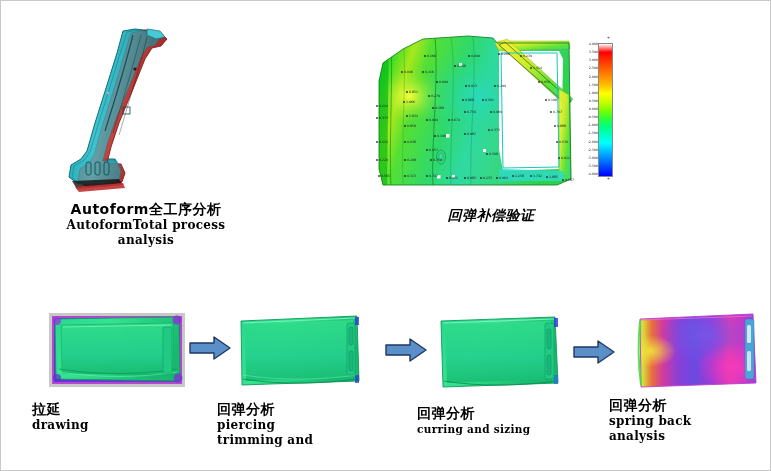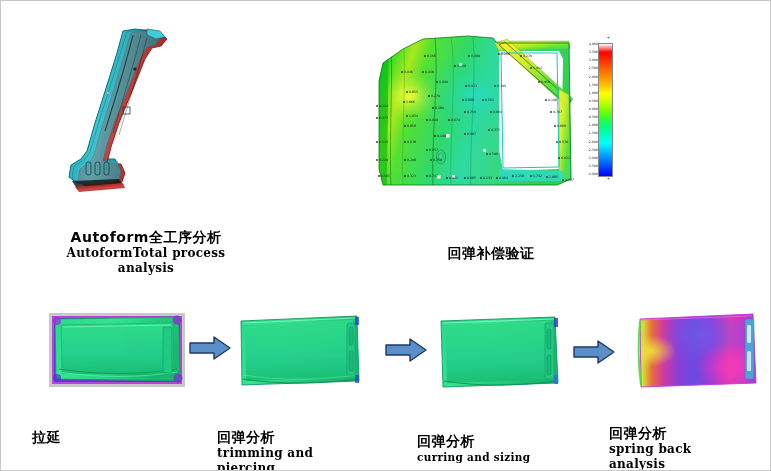--- a/index.html
+++ b/index.html
@@ -5,21 +5,21 @@
   html,body{margin:0;padding:0;background:#ffffff;}
   body{
     width:771px;height:471px;position:relative;overflow:hidden;
     font-family:"Liberation Serif", serif;
     border:1px solid #c8c8c8;
     box-sizing:border-box;
   }
   .slide{position:absolute;inset:0;}
 
   
-  .caption{position:absolute;text-align:center;color:#000;margin-top:28px;}
+  .caption{position:absolute;text-align:center;color:#000;}
   .cap-cn{font-family:"DejaVu Sans", sans-serif;font-weight:bold;font-size:14px;line-height:17px;letter-spacing:.5px;}
   .cap-en{font-family:"DejaVu Serif", serif;font-weight:bold;font-size:12px;line-height:15px;letter-spacing:.3px;}
   .cap-en.sm{font-size:10.5px;line-height:14px;}
 
   
   #pillar{position:absolute;left:60px;top:18px;width:130px;height:180px;}
 
   
   #contour{position:absolute;left:372px;top:28px;width:200px;height:160px;}
   .lbl{
@@ -265,21 +265,21 @@
         <div class="tk" style="top: 91.375px;">-1.500</div>
         <div class="tk" style="top: 99.5px;">-2.000</div>
         <div class="tk" style="top: 107.625px;">-2.500</div>
         <div class="tk" style="top: 115.75px;">-3.000</div>
         <div class="tk" style="top: 123.875px;">-3.500</div>
         <div class="tk" style="top: 132px;">-4.000</div>
       </div>
     <div class="cap-bot" style="top:139px;">+</div>
   </div>
 
-  <div class="caption" style="left:395px;top:216px;width:190px;">
+  <div class="caption" style="left:395px;top:206px;width:190px;font-style:italic;">
     <div class="cap-cn">回弹补偿验证</div>
   </div>
 
   <div class="part" style="left:46px;top:308px;width:140px;height:82px;">
     <svg viewBox="0 0 140 82" width="140" height="82">
       <defs>
         <linearGradient id="grnA" x1="0" y1="0" x2="1" y2="0.4">
           <stop offset="0%" stop-color="#27d98e"></stop>
           <stop offset="40%" stop-color="#35e38f"></stop>
           <stop offset="100%" stop-color="#17b96f"></stop>
@@ -308,20 +308,21 @@
       <rect x="116" y="18" width="9" height="46" rx="2" fill="#22c983" stroke="#0e9a5e" stroke-width="0.6"></rect>
 
       <circle cx="10" cy="12" r="4" fill="#9b30e0" opacity="0.75"></circle>
       <circle cx="130" cy="11" r="4.5" fill="#8e2fd6" opacity="0.8"></circle>
       <circle cx="10" cy="69" r="4" fill="#5a2fd6" opacity="0.7"></circle>
       <circle cx="131" cy="69" r="4.5" fill="#7a2fd6" opacity="0.75"></circle>
     </svg>
   </div>
   <div class="step-cap caption" style="left:31px;top:400px;">
     <div class="cap-cn">拉延</div>
+    <div class="cap-en">drawing</div>
   </div>
 
   <div class="arrow" style="left:188px;top:334px;">
     <svg viewBox="0 0 42 26" width="42" height="26">
       <path d="M1,8 L25,8 L25,2 L41,13 L25,24 L25,18 L1,18 Z" fill="#5b8fc9" stroke="#1f3864" stroke-width="1.4" stroke-linejoin="round"></path>
     </svg>
   </div>
 
   <div class="part" style="left:236px;top:312px;width:130px;height:76px;">
     <svg viewBox="0 0 130 76" width="130" height="76">
@@ -332,22 +333,22 @@
       <path d="M6,62 C44,68 84,67 120,62" stroke="#6df0b8" stroke-width="0.8" fill="none" opacity="0.6"></path>
       <rect x="110" y="10" width="8" height="52" rx="2" fill="#22c983" stroke="#0e9a5e" stroke-width="0.6"></rect>
       <rect x="112" y="14" width="4" height="18" rx="1.5" fill="#1ab77a" stroke="#0b8350" stroke-width="0.4"></rect>
       <rect x="112" y="38" width="4" height="20" rx="1.5" fill="#1ab77a" stroke="#0b8350" stroke-width="0.4"></rect>
       <rect x="118" y="4" width="4" height="8" fill="#2a3fd6" opacity="0.8"></rect>
       <rect x="118" y="62" width="4" height="8" fill="#2a3fd6" opacity="0.75"></rect>
     </svg>
   </div>
   <div class="step-cap caption" style="left:216px;top:400px;">
     <div class="cap-cn">回弹分析</div>
+    <div class="cap-en">piercing</div>
     <div class="cap-en">trimming and</div>
-    <div class="cap-en">piercing</div>
   </div>
 
   <div class="arrow" style="left:384px;top:336px;">
     <svg viewBox="0 0 42 26" width="42" height="26">
       <path d="M1,8 L25,8 L25,2 L41,13 L25,24 L25,18 L1,18 Z" fill="#5b8fc9" stroke="#1f3864" stroke-width="1.4" stroke-linejoin="round"></path>
     </svg>
   </div>
 
   <div class="part" style="left:436px;top:312px;width:130px;height:78px;">
     <svg viewBox="0 0 130 78" width="130" height="78">

